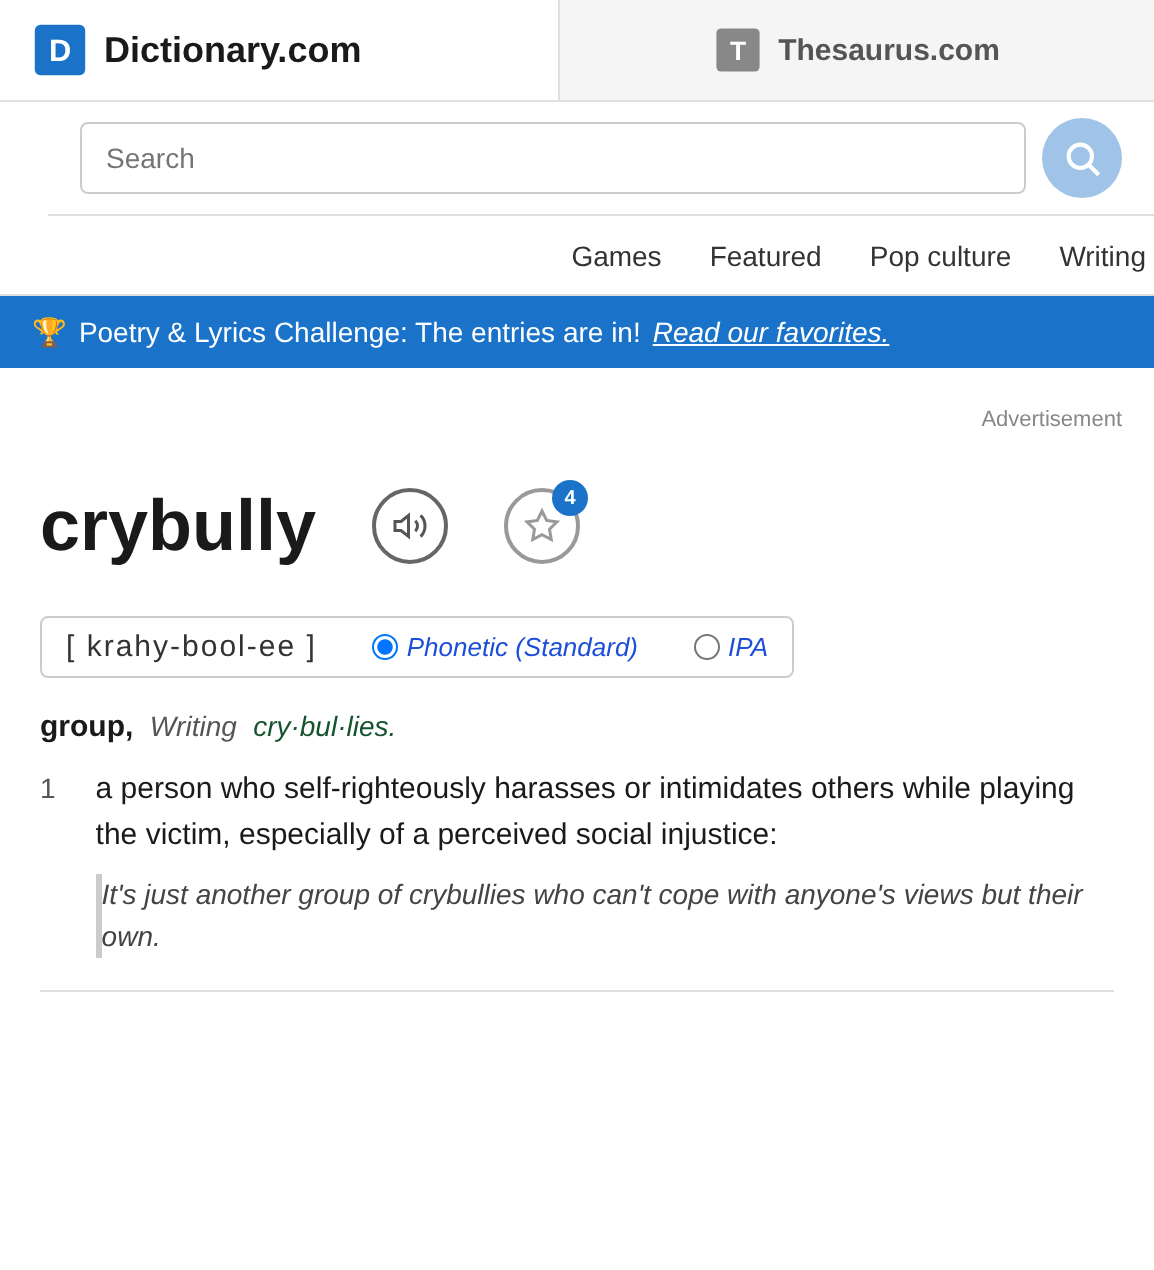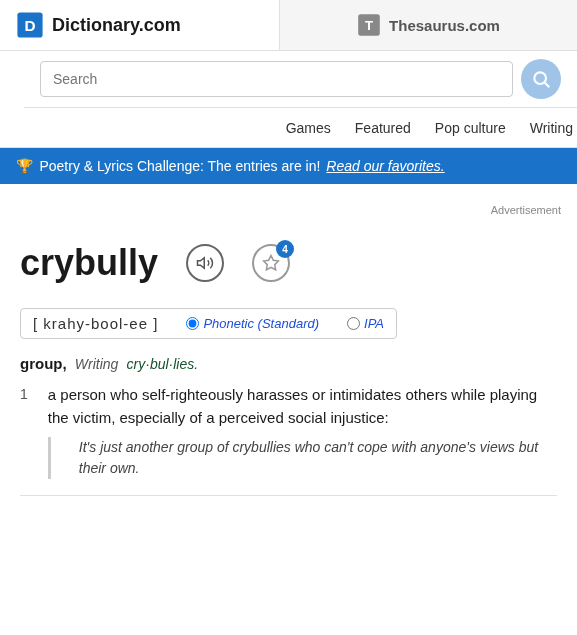--- a/index.html
+++ b/index.html
@@ -240,21 +240,21 @@
       margin-bottom: 12px;
     }
     .def-text {
       font-size: 15px;
       color: #1a1a1a;
       line-height: 1.5;
       flex: 1;
     }
     .example-quote {
       border-left: 3px solid #ccc;
-      padding-left: 28px;
+      padding-left: 0;
       margin-top: 8px;
       font-style: italic;
       font-size: 14px;
       color: #444;
       line-height: 1.5;
     }
 
     .divider {
       border: none;
       border-top: 1px solid #e0e0e0;

